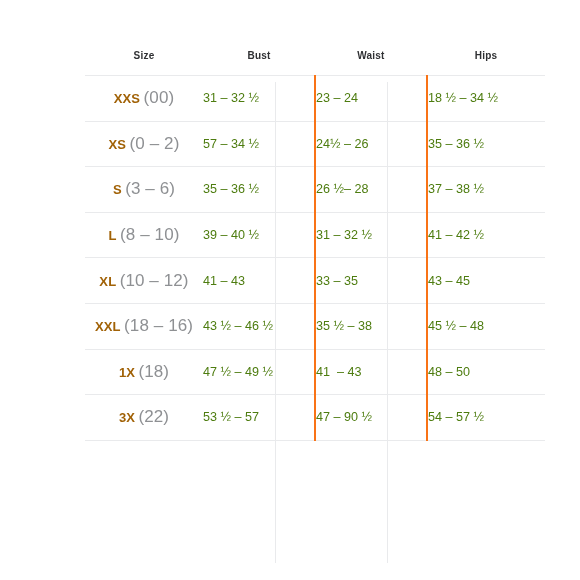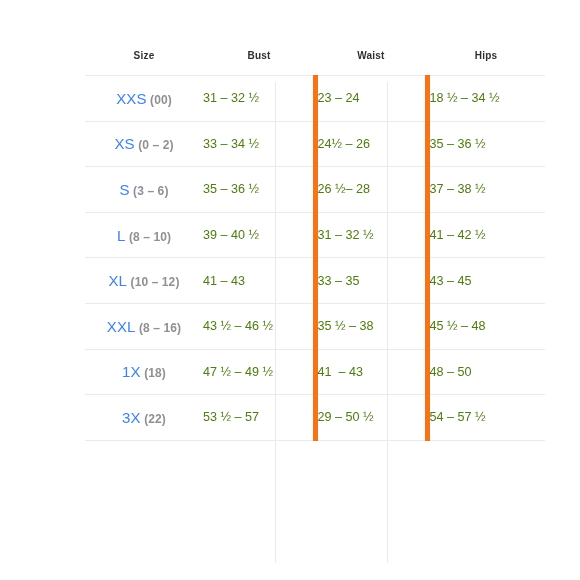--- a/index.html
+++ b/index.html
@@ -63,21 +63,21 @@
     white-space: pre;
   }
 
   tbody tr:last-child td {
     border-bottom: 1px solid #e9eaec;
   }
 
   
   tbody td.cell-waist,
   tbody td.cell-hips {
-    border-left: 5px solid #f97316;
+    border-left: 2px solid #f97316;
   }
   thead th.h-waist,
   thead th.h-hips {
     border: none;
   }
 
   
   .vrule {
     position: absolute;
     top: 32px;
@@ -87,28 +87,28 @@
   }
   .vrule.v1 { left: 190px; }
   .vrule.v2 { left: 302px; }
 
   td.cell-size {
     text-align: center;
     color: #2f3033;
     white-space: nowrap;
   }
   td.cell-size .sz {
-    font-weight: normal;
-    font-size: 15px;
-    color: #3b82f6;
+    font-weight: bold;
+    font-size: 13px;
+    color: #a16207;
     letter-spacing: 0.1px;
   }
   td.cell-size .num {
-    font-weight: bold;
-    font-size: 12px;
+    font-weight: normal;
+    font-size: 17px;
     color: #8e9093;
     letter-spacing: 0.1px;
   }
 </style>
 </head>
 <body>
 
 <div id="size-chart-page">
   <div class="chart-wrap">
 
@@ -132,21 +132,21 @@
       </thead>
       <tbody>
         <tr>
           <td class="cell-size"><span class="sz">XXS</span> <span class="num">(00)</span></td>
           <td class="cell-bust">31 – 32 ½</td>
           <td class="cell-waist">23 – 24</td>
           <td class="cell-hips">18 ½ – 34 ½</td>
         </tr>
         <tr>
           <td class="cell-size"><span class="sz">XS</span> <span class="num">(0 – 2)</span></td>
-          <td class="cell-bust">33 – 34 ½</td>
+          <td class="cell-bust">57 – 34 ½</td>
           <td class="cell-waist">24½ – 26</td>
           <td class="cell-hips">35 – 36 ½</td>
         </tr>
         <tr>
           <td class="cell-size"><span class="sz">S</span> <span class="num">(3 – 6)</span></td>
           <td class="cell-bust">35 – 36 ½</td>
           <td class="cell-waist">26 ½– 28</td>
           <td class="cell-hips">37 – 38 ½</td>
         </tr>
         <tr>
@@ -155,33 +155,33 @@
           <td class="cell-waist">31 – 32 ½</td>
           <td class="cell-hips">41 – 42 ½</td>
         </tr>
         <tr>
           <td class="cell-size"><span class="sz">XL</span> <span class="num">(10 – 12)</span></td>
           <td class="cell-bust">41 – 43</td>
           <td class="cell-waist">33 – 35</td>
           <td class="cell-hips">43 – 45</td>
         </tr>
         <tr>
-          <td class="cell-size"><span class="sz">XXL</span> <span class="num">(8 – 16)</span></td>
+          <td class="cell-size"><span class="sz">XXL</span> <span class="num">(18 – 16)</span></td>
           <td class="cell-bust">43 ½ – 46 ½</td>
           <td class="cell-waist">35 ½ – 38</td>
           <td class="cell-hips">45 ½ – 48</td>
         </tr>
         <tr>
           <td class="cell-size"><span class="sz">1X</span> <span class="num">(18)</span></td>
           <td class="cell-bust">47 ½ – 49 ½</td>
           <td class="cell-waist">41  – 43</td>
           <td class="cell-hips">48 – 50</td>
         </tr>
         <tr>
           <td class="cell-size"><span class="sz">3X</span> <span class="num">(22)</span></td>
           <td class="cell-bust">53 ½ – 57</td>
-          <td class="cell-waist">29 – 50 ½</td>
+          <td class="cell-waist">47 – 90 ½</td>
           <td class="cell-hips">54 – 57 ½</td>
         </tr>
       </tbody>
     </table>
   </div>
 </div>
 
 </body></html>

